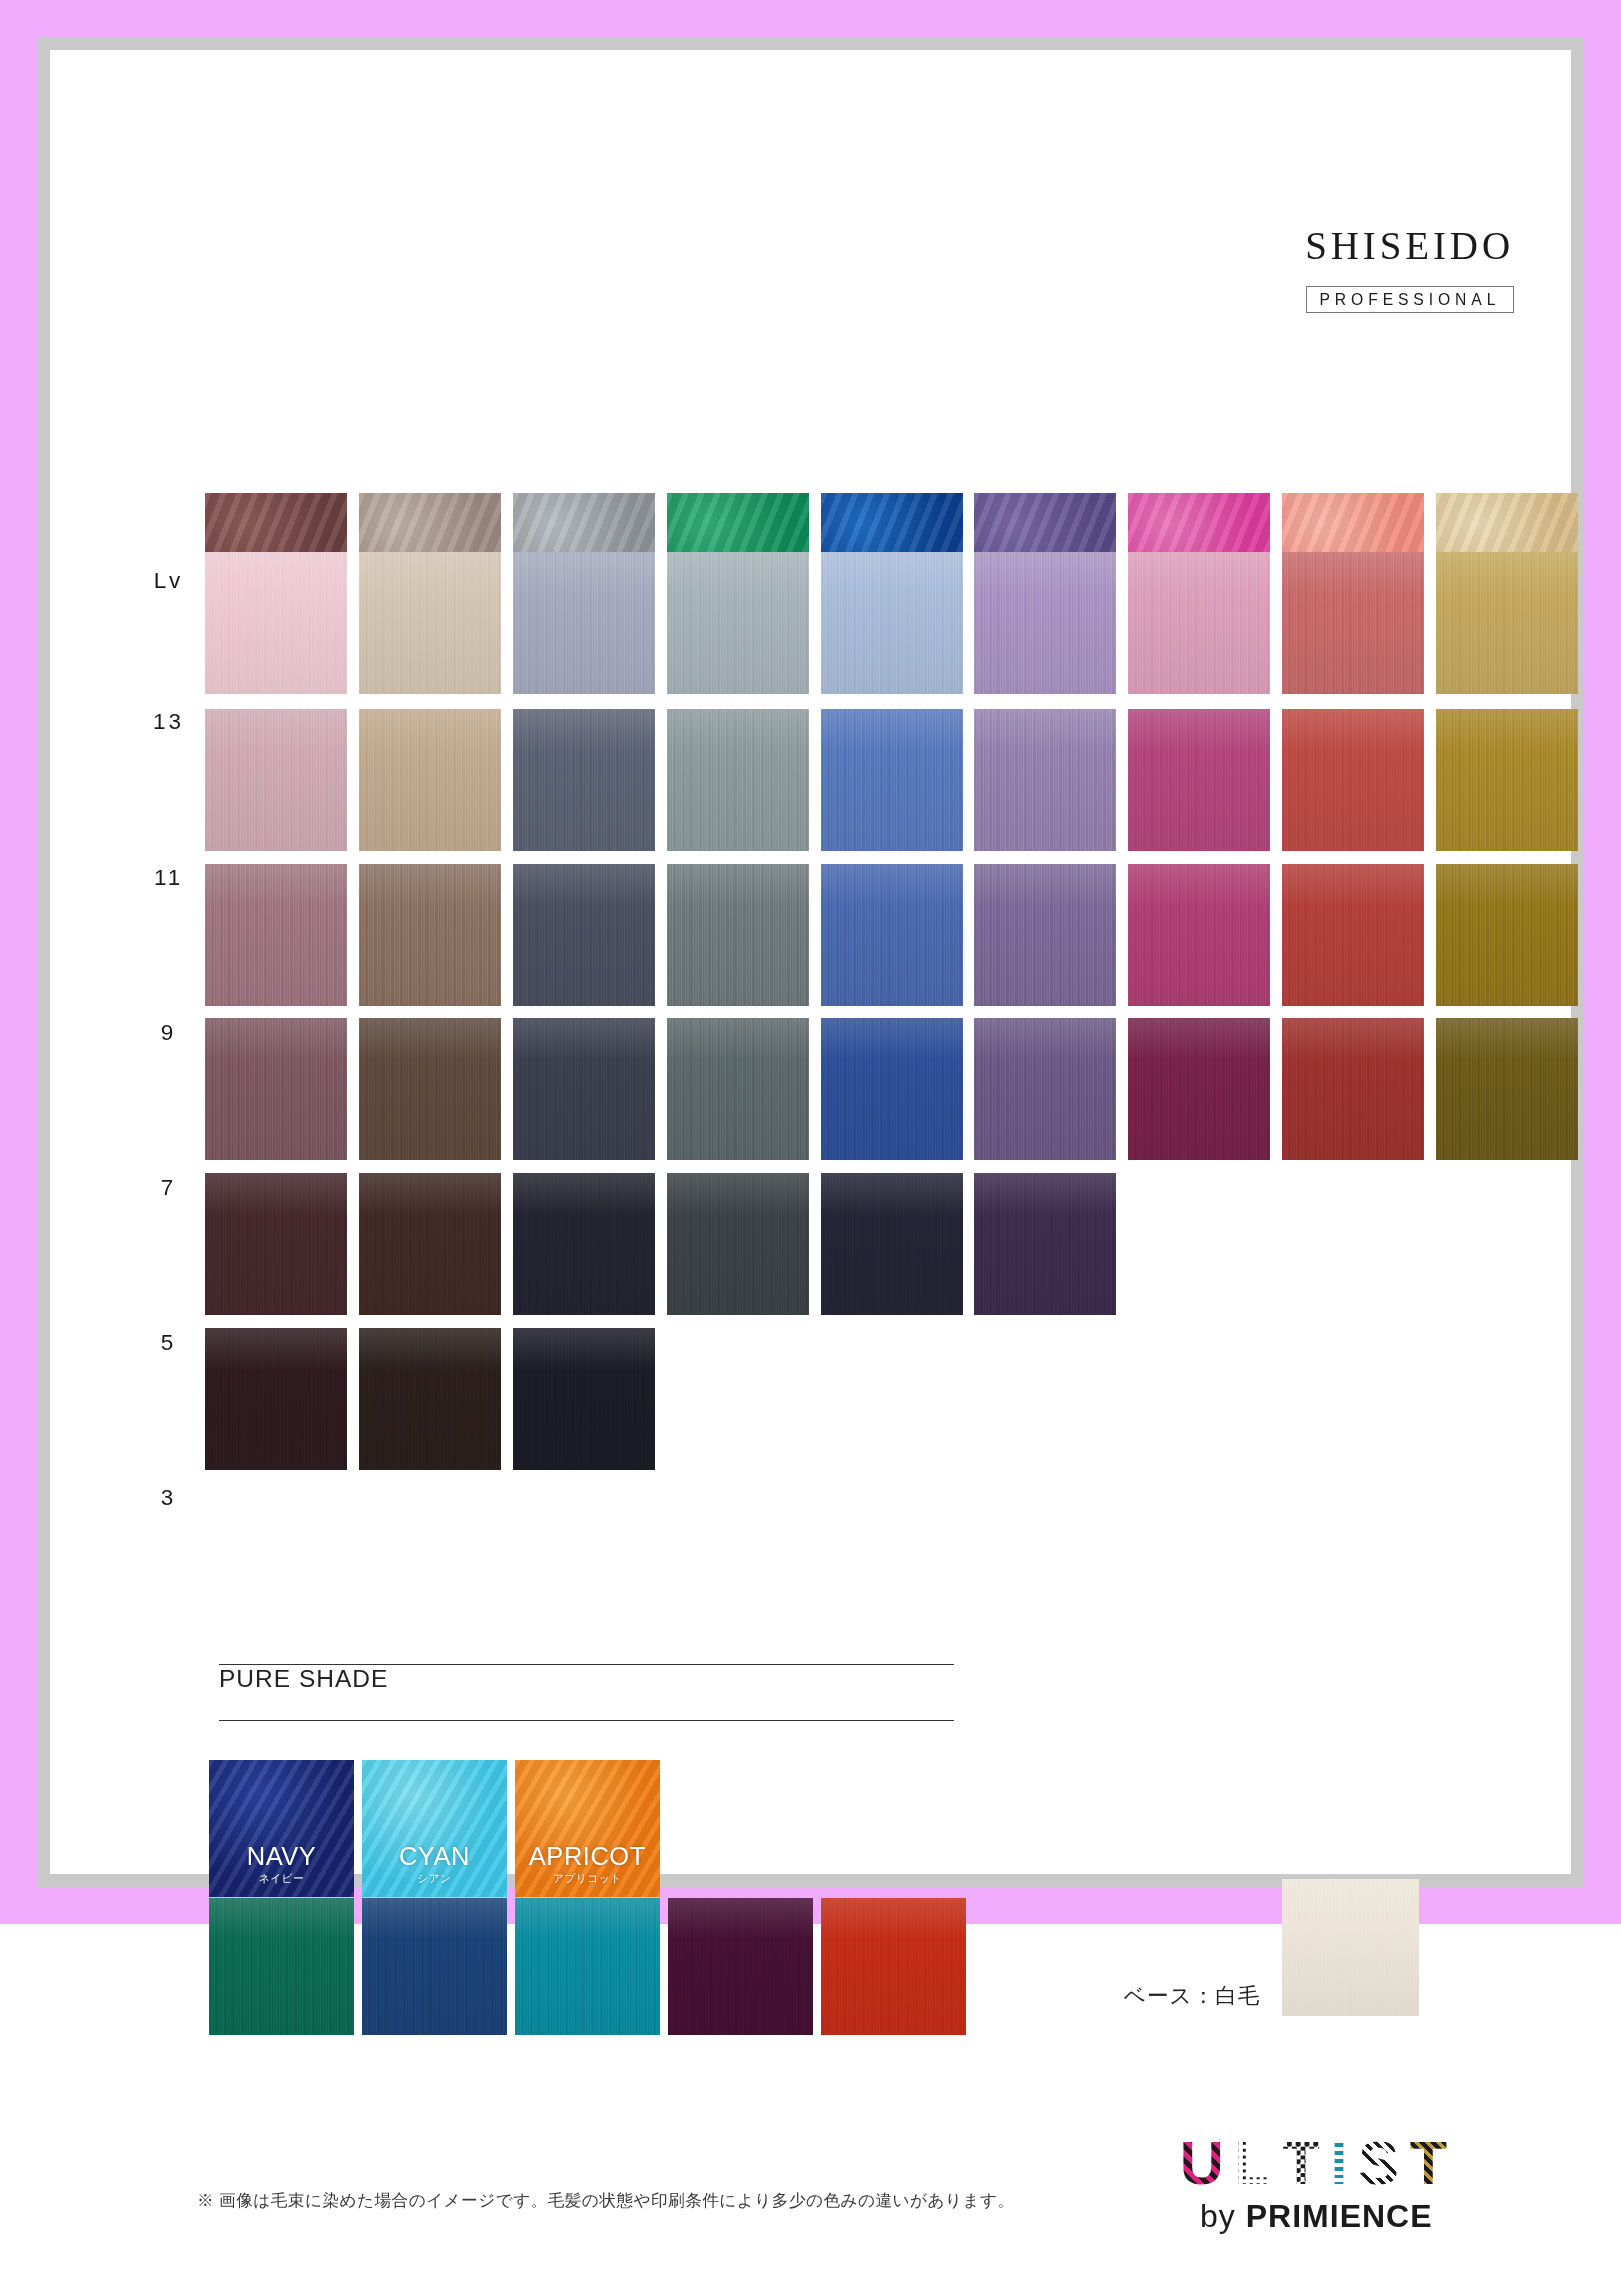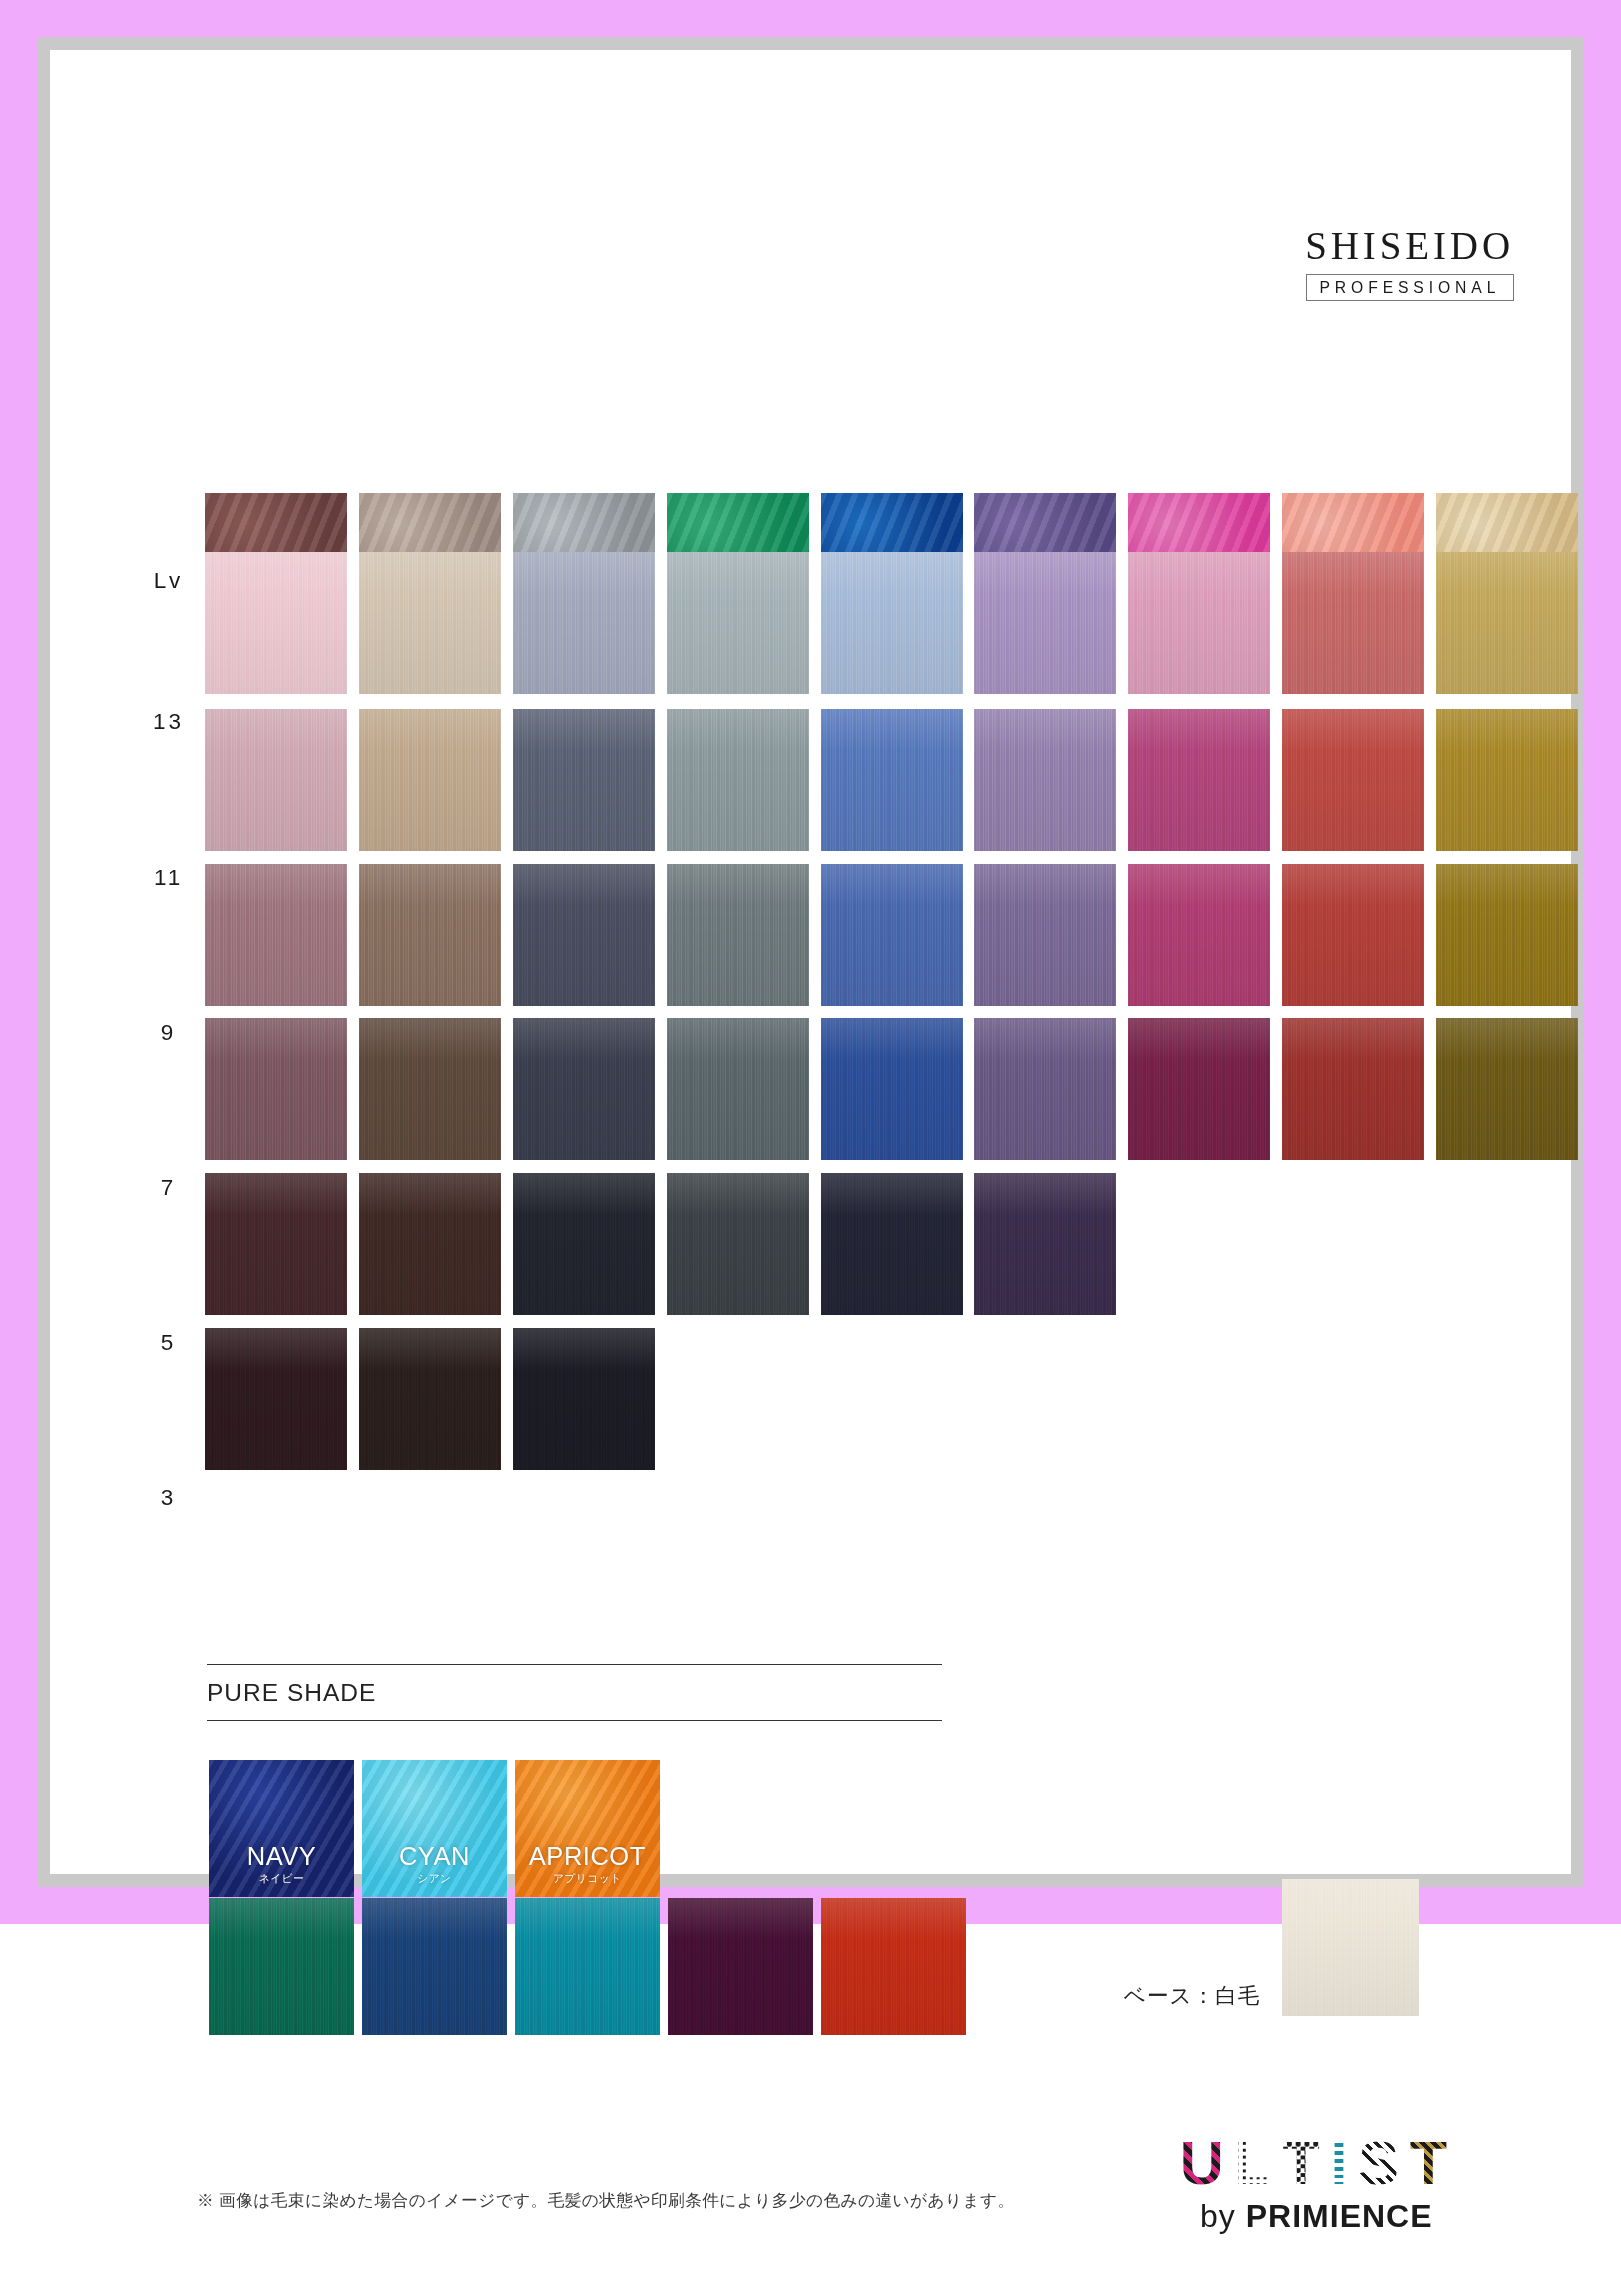--- a/index.html
+++ b/index.html
@@ -34,21 +34,21 @@
   }
   .logo-shiseido {
     font-family: "Liberation Serif", serif;
     font-size: 39px;
     letter-spacing: 3.9px;
     color: #1a1a1a;
     line-height: 1;
     white-space: nowrap;
   }
   .logo-prof {
-    margin-top: 9px;
+    margin-top: 21px;
     border: 1px solid #777;
     display: inline-block;
     padding: 3.9px 12.7px 2.9px 12.7px;
     font-size: 15.7px;
     letter-spacing: 4.9px;
     color: #1a1a1a;
     font-family: "Liberation Sans", sans-serif;
   }
 
   
@@ -152,26 +152,26 @@
     opacity: .9;
   }
   .hair .sheen {
     position: absolute; inset: 0;
     background: linear-gradient(180deg, rgba(255,255,255,.14) 0%, rgba(255,255,255,0) 30%, rgba(0,0,0,.05) 100%);
   }
 
   
   .pure-header {
     position: absolute;
-    left: 157px; top: 1614px;
+    left: 169px; top: 1614px;
     width: 735px;
     border-top: 1.6px solid #333;
     border-bottom: 1.6px solid #333;
     height: 57px;
-    display: flex; align-items: center;
+    display: flex; align-items: flex-start;
   }
   .pure-title {
     font-size: 24.5px; color: #222; letter-spacing: 1px;
   }
   .ps-row { position: absolute; left: 159px; display: flex; }
   .ps-cell { width: 149px; margin-right: 3.9px; }
   .ps-tile {
     position: relative;
     width: 145px; height: 137px;
     overflow: hidden;

